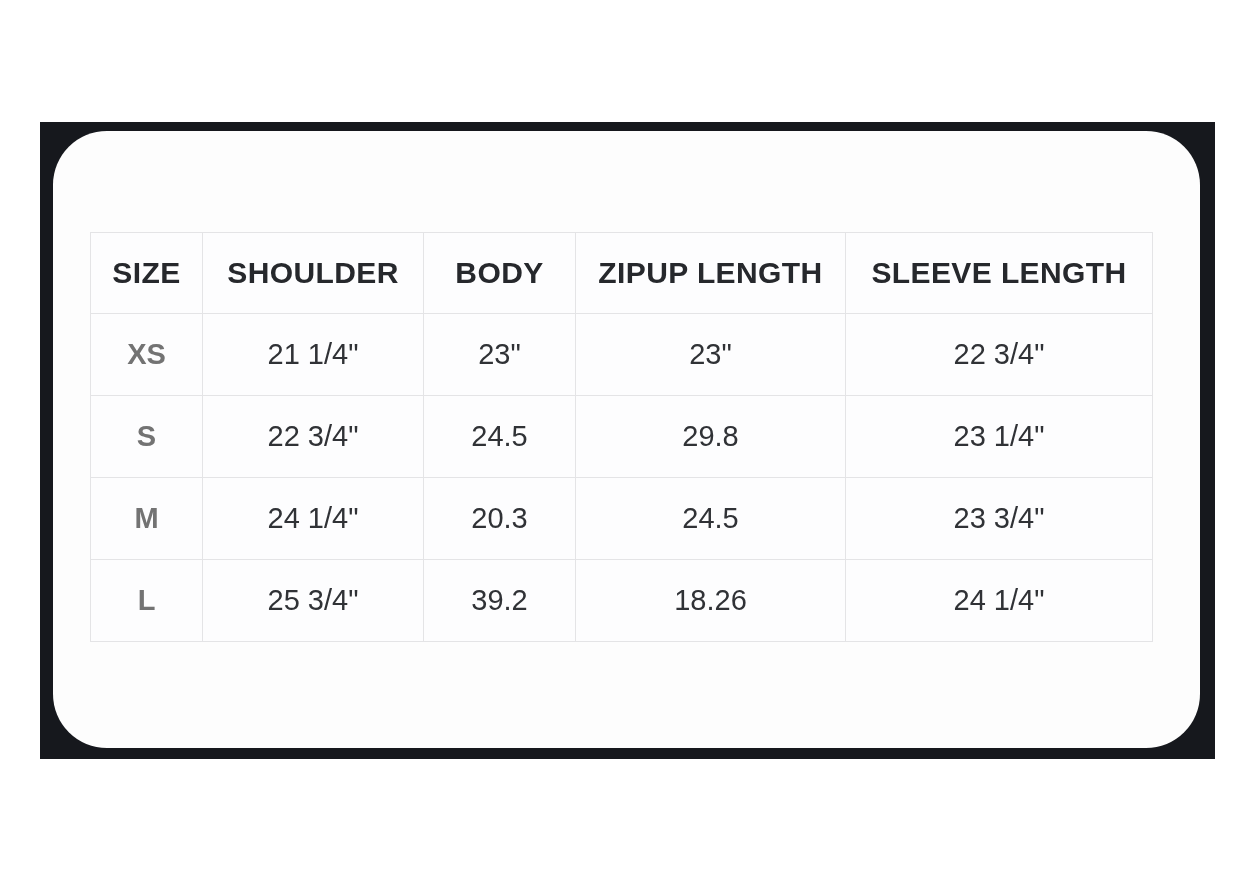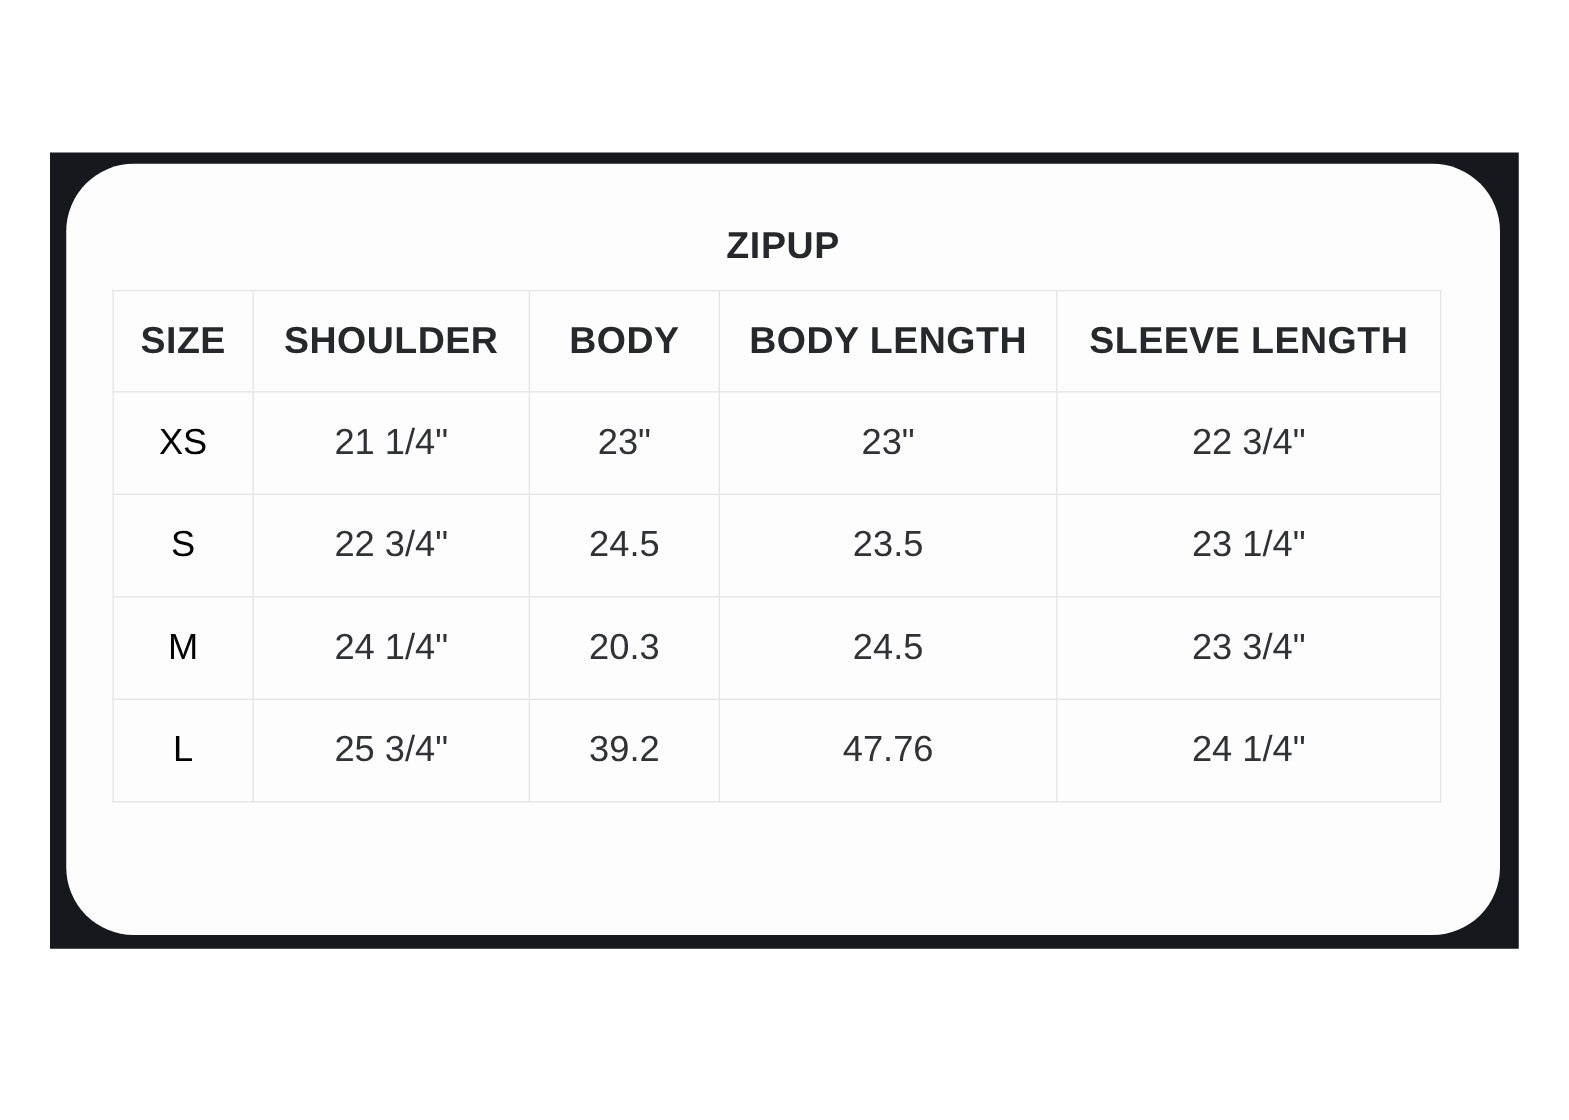--- a/index.html
+++ b/index.html
@@ -63,75 +63,74 @@
     letter-spacing: 0.4px;
     color: #26282c;
   }
   .size-table tbody td {
     height: 82px;
     font-size: 29px;
     font-weight: normal;
     color: #303236;
   }
   .size-table tbody td.size-col {
-    font-weight: normal;
-    color: #000000;
+    font-weight: bold;
+    color: #737373;
   }
 </style>
 </head>
 <body>
 
 <div class="frame">
   <div class="card">
 
-    <h2 class="chart-title">ZIPUP</h2>
 
     <table class="size-table">
       <colgroup>
         <col style="width:112px">
         <col style="width:221px">
         <col style="width:152px">
         <col style="width:270px">
         <col style="width:307px">
       </colgroup>
       <thead>
         <tr>
           <th>SIZE</th>
           <th>SHOULDER</th>
           <th>BODY</th>
-          <th>BODY LENGTH</th>
+          <th>ZIPUP LENGTH</th>
           <th>SLEEVE LENGTH</th>
         </tr>
       </thead>
       <tbody>
         <tr>
           <td class="size-col">XS</td>
           <td>21 1/4"</td>
           <td>23"</td>
           <td>23"</td>
           <td>22 3/4"</td>
         </tr>
         <tr>
           <td class="size-col">S</td>
           <td>22 3/4"</td>
           <td>24.5</td>
-          <td>23.5</td>
+          <td>29.8</td>
           <td>23 1/4"</td>
         </tr>
         <tr>
           <td class="size-col">M</td>
           <td>24 1/4"</td>
           <td>20.3</td>
           <td>24.5</td>
           <td>23 3/4"</td>
         </tr>
         <tr>
           <td class="size-col">L</td>
           <td>25 3/4"</td>
           <td>39.2</td>
-          <td>47.76</td>
+          <td>18.26</td>
           <td>24 1/4"</td>
         </tr>
       </tbody>
     </table>
 
   </div>
 </div>
 
 </body></html>

